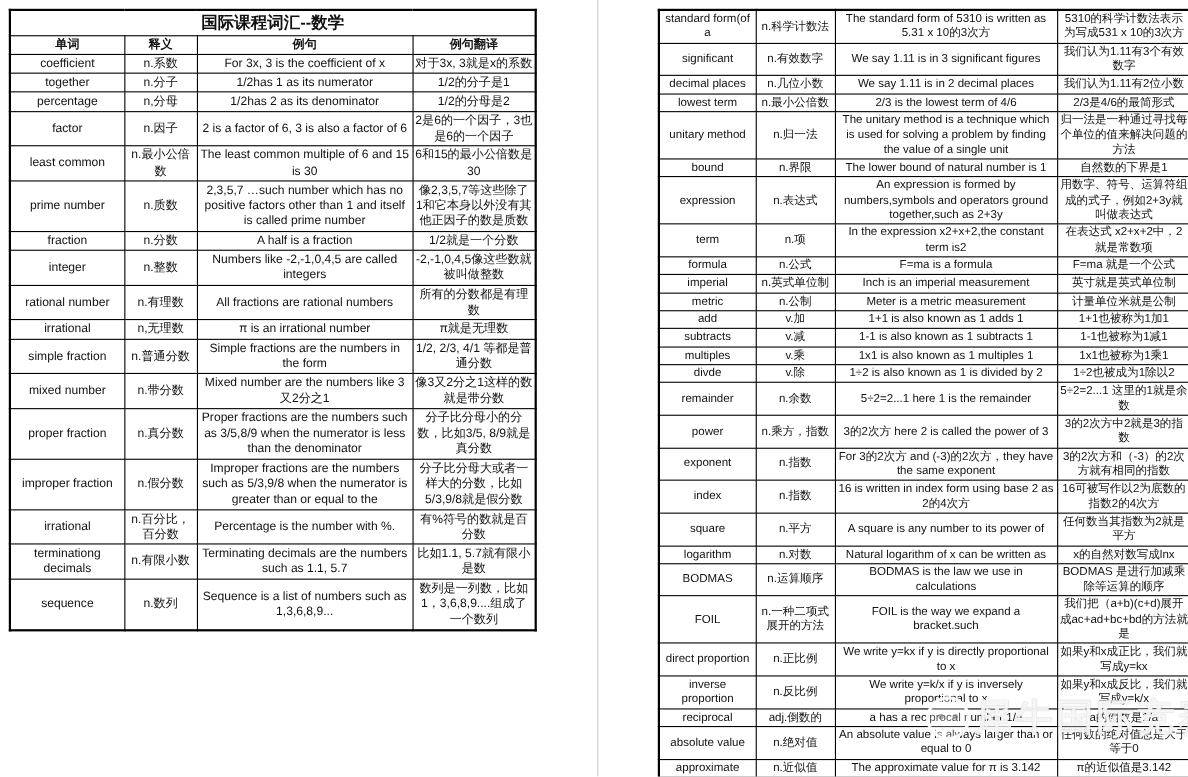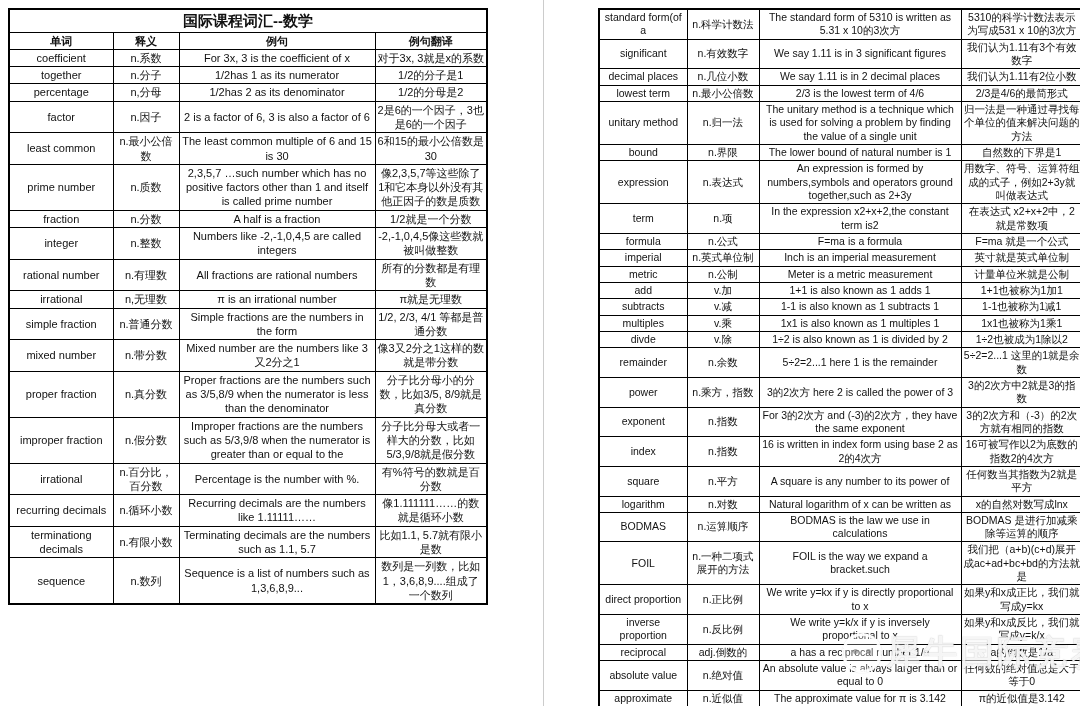--- a/index.html
+++ b/index.html
@@ -154,26 +154,20 @@
           <td>Improper fractions are the numbers such as 5/3,9/8 when the numerator is greater than or equal to the</td>
           <td>分子比分母大或者一样大的分数，比如5/3,9/8就是假分数</td>
         </tr>
         <tr>
           <td>irrational</td>
           <td>n.百分比，百分数</td>
           <td>Percentage is the number with %.</td>
           <td>有%符号的数就是百分数</td>
         </tr>
         <tr>
-          <td>recurring decimals</td>
-          <td>n.循环小数</td>
-          <td>Recurring decimals are the numbers like 1.11111……</td>
-          <td>像1.111111……的数就是循环小数</td>
-        </tr>
-        <tr>
           <td>terminationg decimals</td>
           <td>n.有限小数</td>
           <td>Terminating decimals are the numbers such as 1.1, 5.7</td>
           <td>比如1.1, 5.7就有限小是数</td>
         </tr>
         <tr>
           <td>sequence</td>
           <td>n.数列</td>
           <td>Sequence is a list of numbers such as 1,3,6,8,9...</td>
           <td>数列是一列数，比如1，3,6,8,9....组成了一个数列</td>

